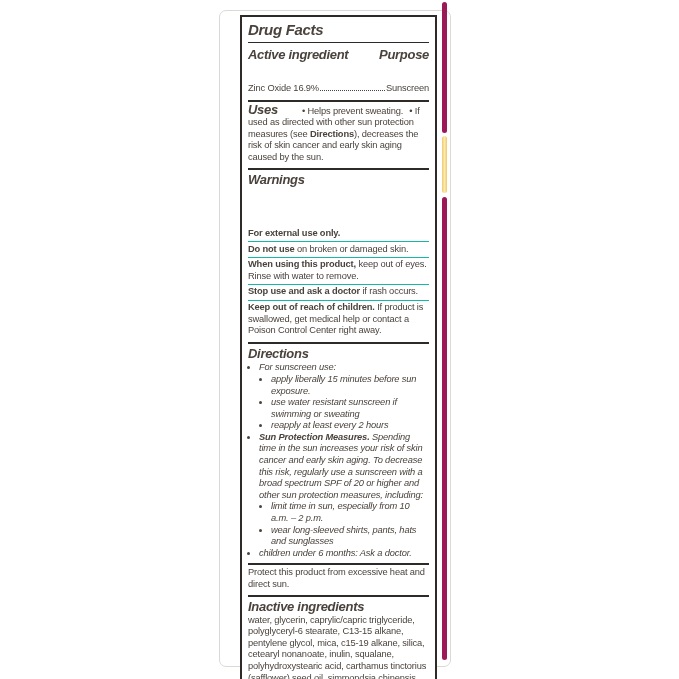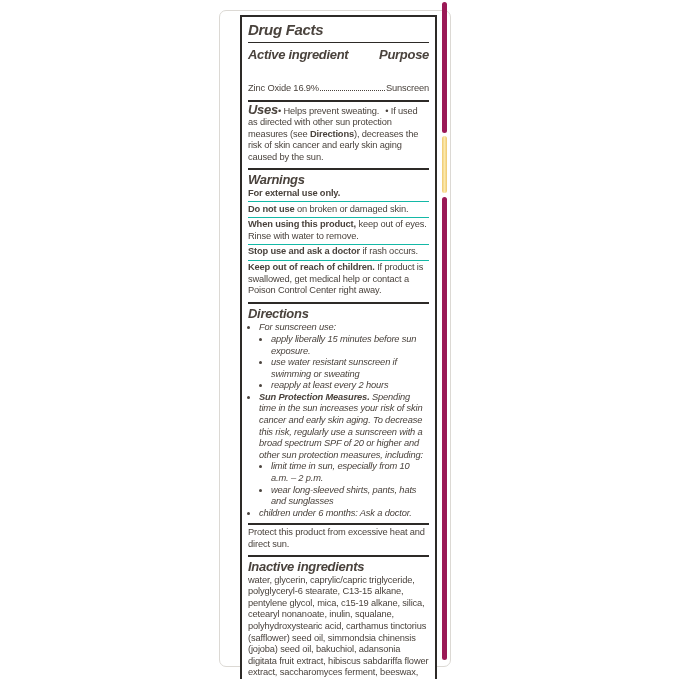--- a/index.html
+++ b/index.html
@@ -20,27 +20,27 @@
     border:2px solid #2d2a27;background:#ffffff;padding:0 6px;box-sizing:border-box;
     font-size:9.3px;line-height:11.6px;letter-spacing:-0.15px;
   }
   .sec{padding:2px 0 4px;border-bottom:2.5px solid #2d2a27;}
   .sec:last-child{border-bottom:none;}
   .title{
     font-style:italic;font-weight:bold;font-size:15px;line-height:20px;
     padding:3px 0 2px;border-bottom:1.5px solid #2d2a27;letter-spacing:-0.3px;
   }
   .hd{font-style:italic;font-weight:bold;font-size:13px;line-height:16px;letter-spacing:-0.3px;}
-  .hd-inline{font-style:italic;font-weight:bold;font-size:13px;letter-spacing:-0.3px;margin-right:0;}
+  .hd-inline{font-style:italic;font-weight:bold;font-size:13px;letter-spacing:-0.3px;margin-right:24px;}
   .b{font-weight:bold;}
   .row-split{display:flex;justify-content:space-between;align-items:flex-end;padding-top:2px;}
   .leader-row{display:flex;align-items:baseline;padding:0 0 1px;margin-top:20px;}
   .leader{flex:1;border-bottom:1px dotted #4a433d;margin:0 1px 2px;}
   .w-item{border-top:1px solid #14b8a6;padding:1.5px 0;}
-  .w-first{padding:0 0 2px;}
+  .w-first{padding:0 0 2px;margin-top:40px;}
   ul{margin:0;padding:0 0 0 11px;list-style:disc outside;font-style:italic;}
   ul.sub{padding-left:12px;}
   li{padding:0;margin:0;}
   .bullet-gap{display:inline-block;width:6px;}
 </style>
 </head>
 <body>
 
 <div class="panel"></div>
 <div class="strip strip-top"></div>

